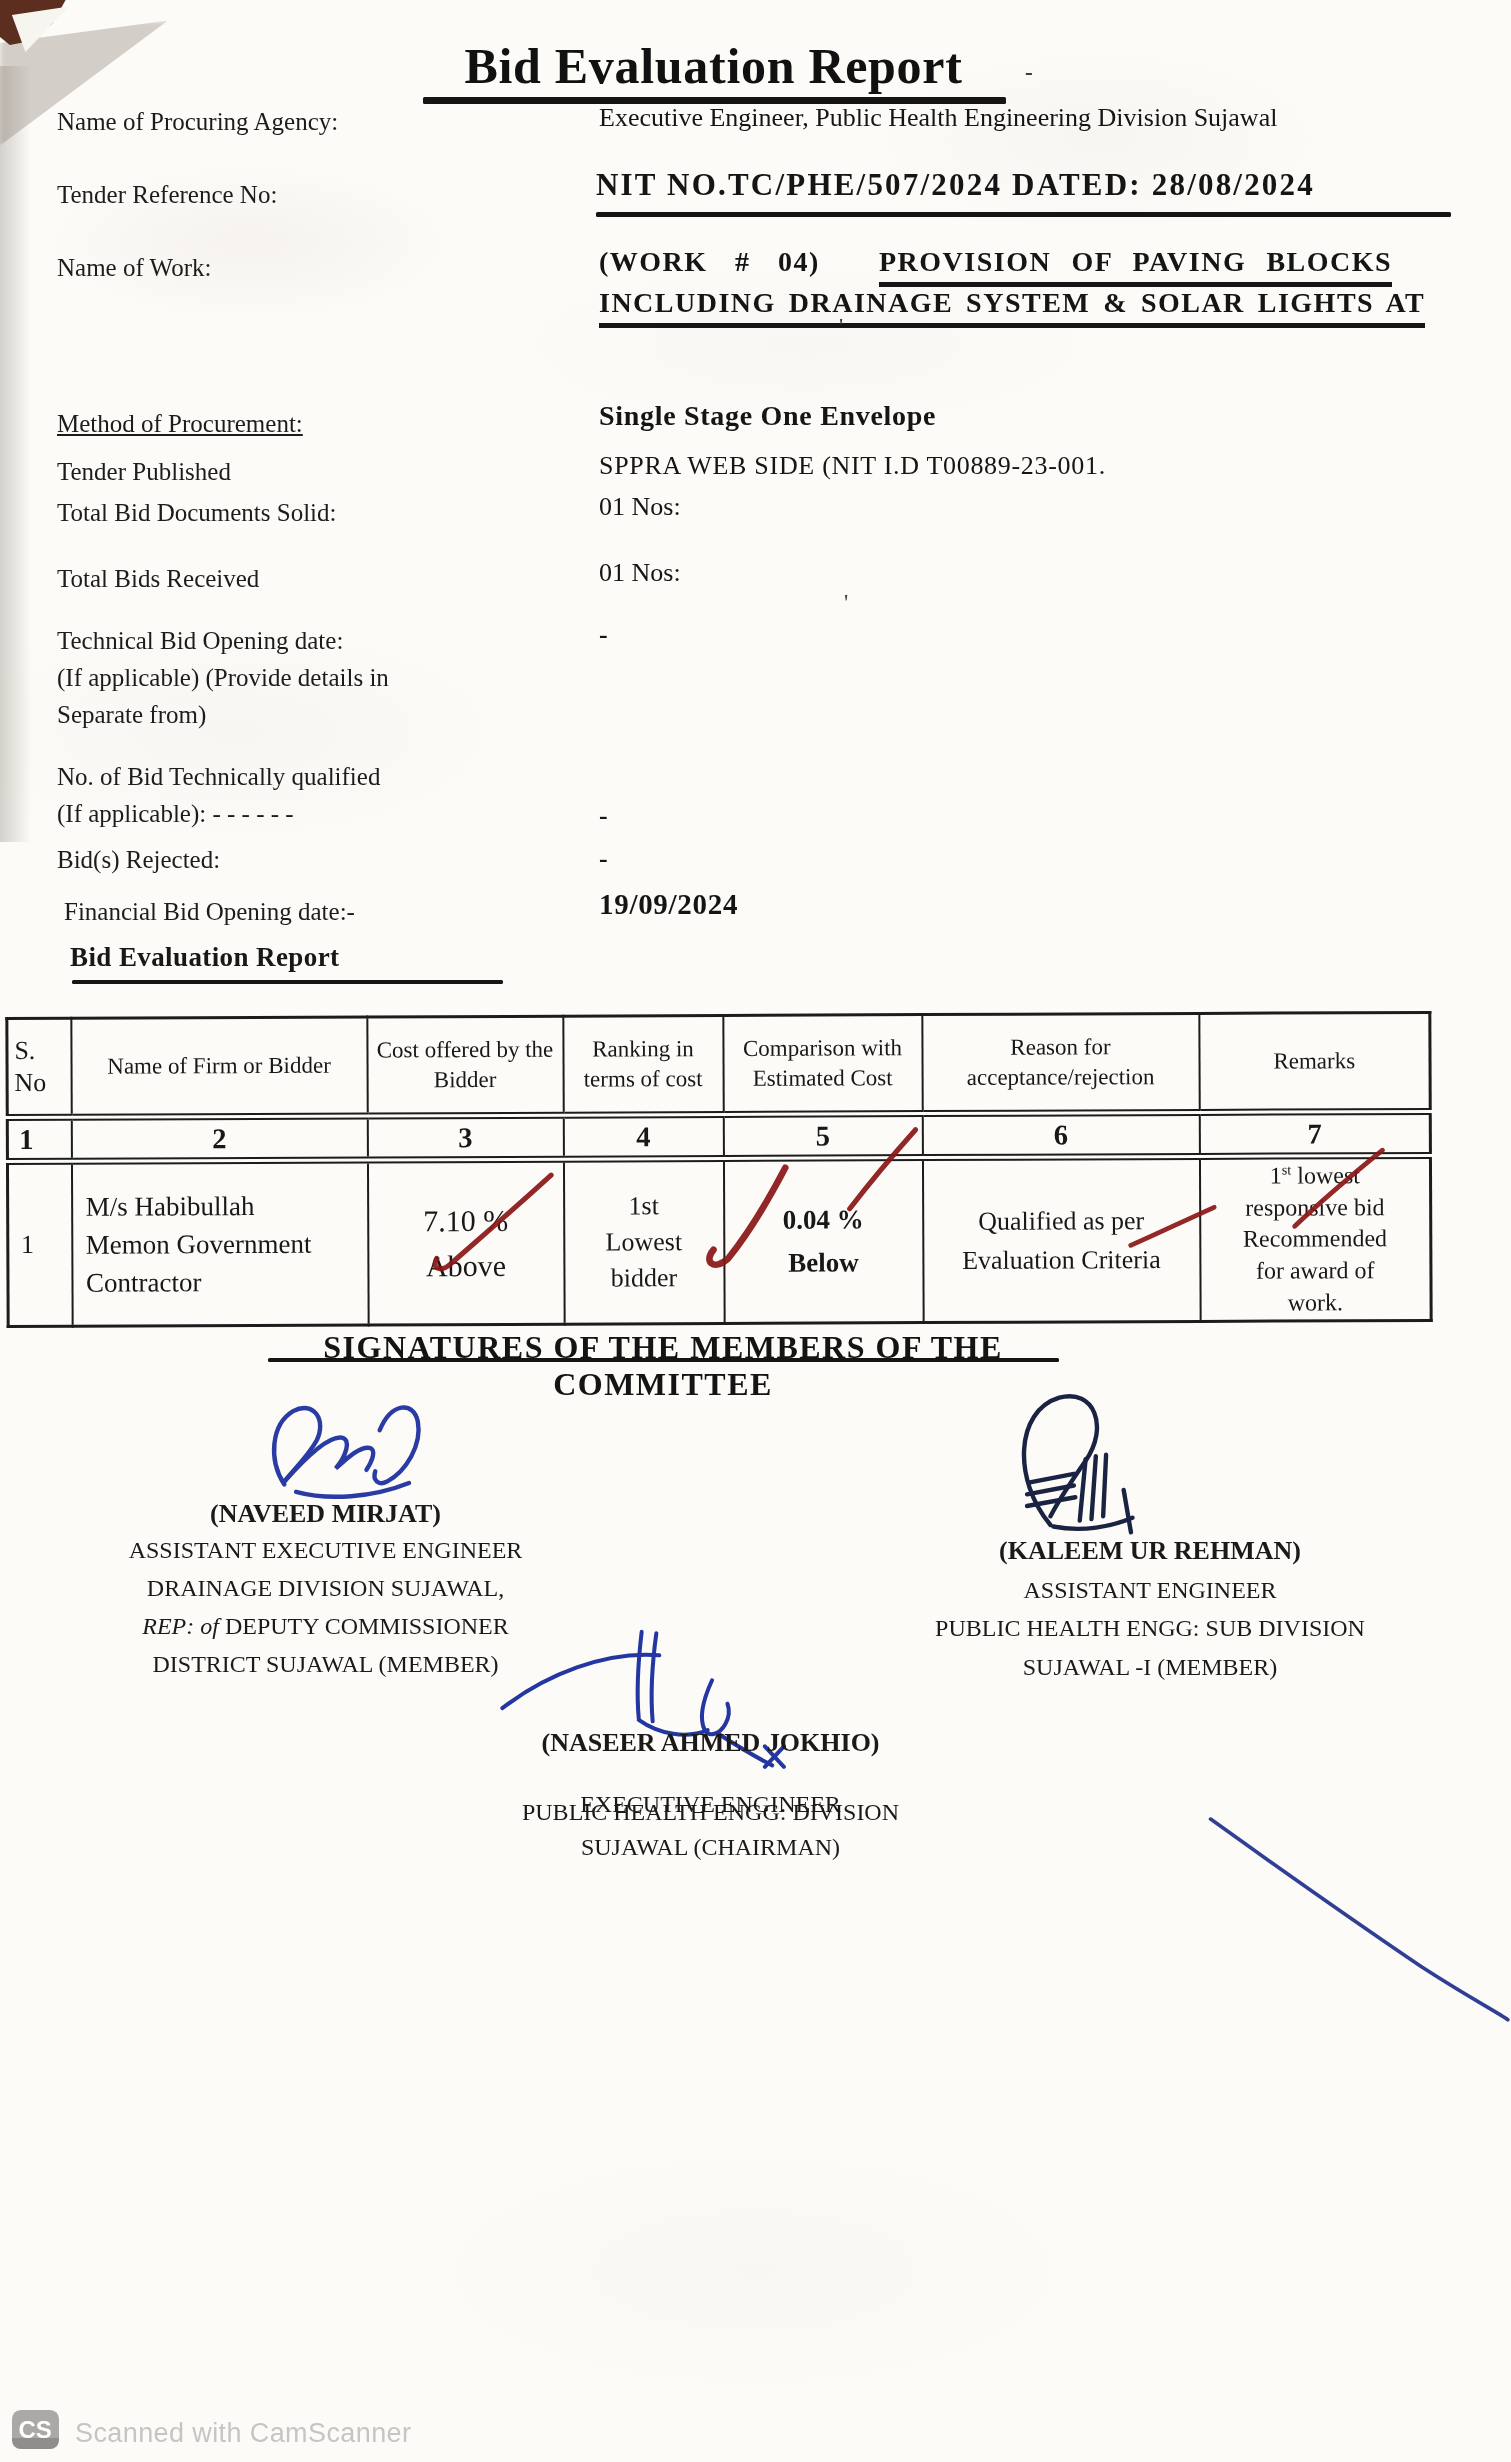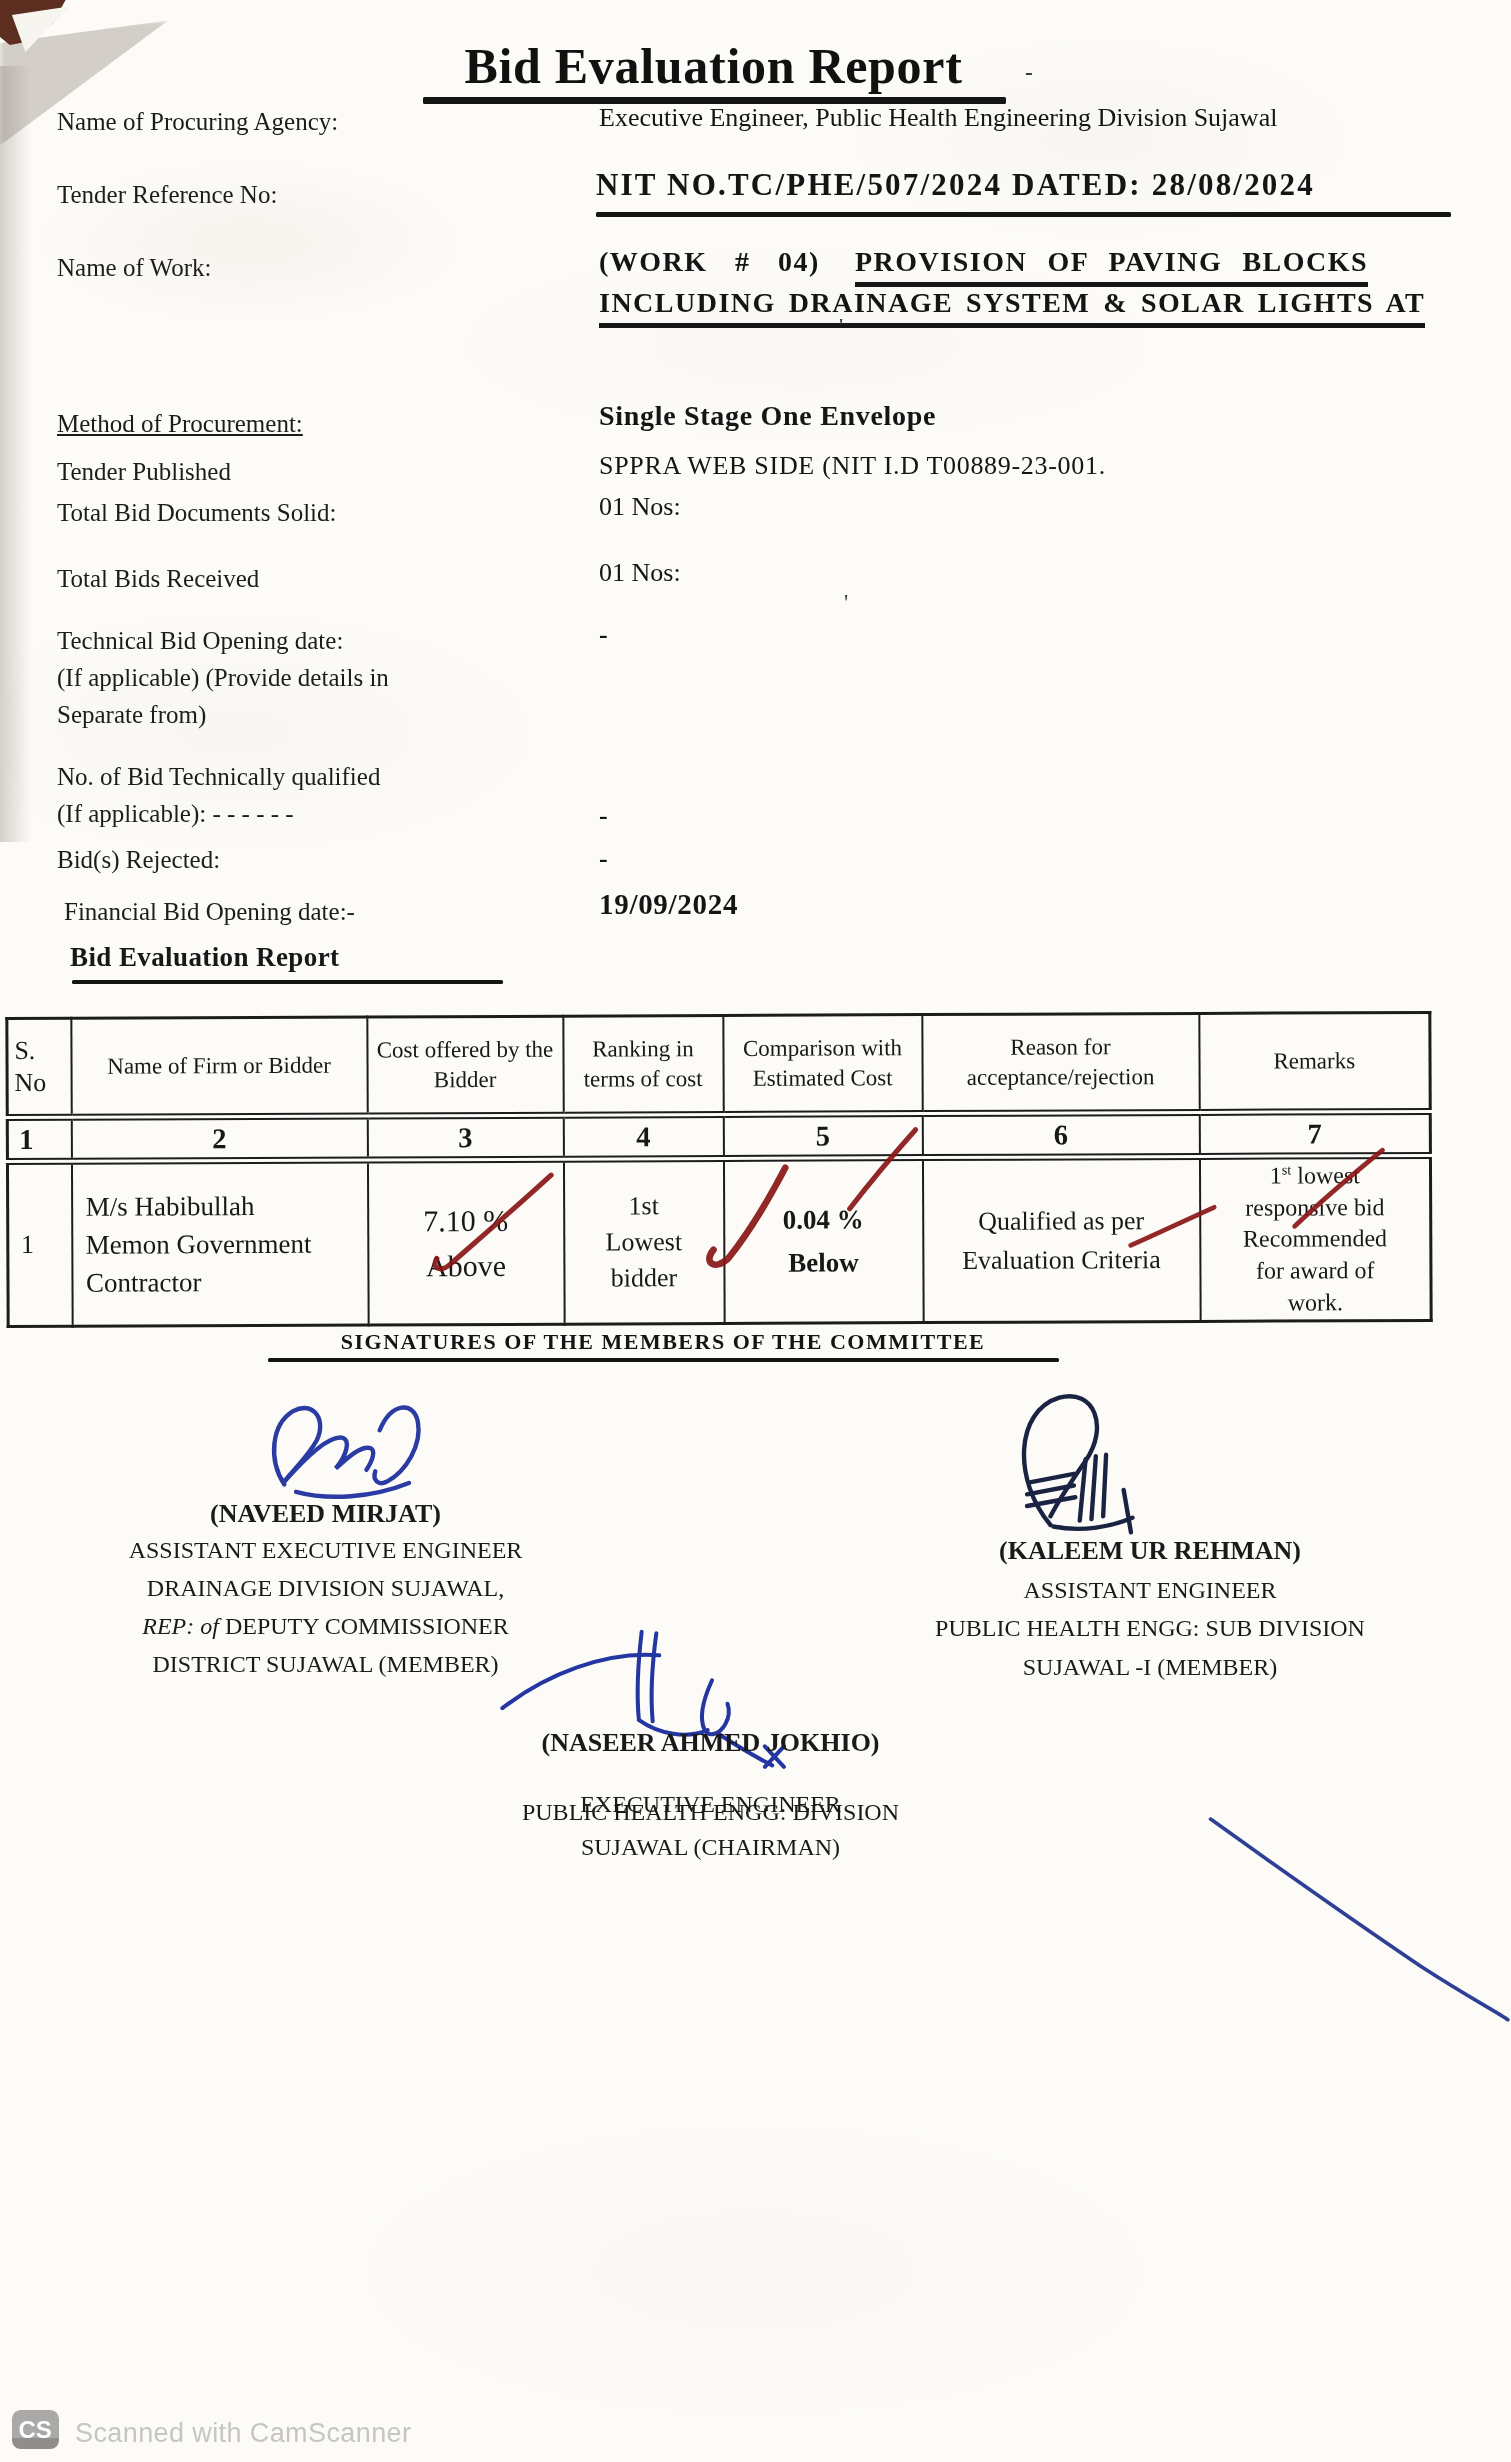--- a/index.html
+++ b/index.html
@@ -33,21 +33,21 @@
   td.firmcell{text-align:left!important;padding-left:13px;font-size:27px;line-height:1.42;}
   td.snocell{text-align:left!important;padding-left:11.7px;font-size:26px;}
   td.costcell{font-size:30px;line-height:1.5;}
   td.rankcell{font-size:26px;line-height:1.38;}
   td.compcell{font-size:27px;font-weight:bold;line-height:1.6;}
   td.reasoncell{font-size:26px;line-height:1.5;}
   td.remarkcell{font-size:24px;line-height:1.32;}
   td.remarkcell sup{font-size:60%;}
   
   .sigheading{position:absolute;top:1329px;left:242px;width:842px;text-align:center;
-              font-size:22px;font-weight:bold;letter-spacing:1.5px;color:#141414;}
+              font-size:32px;font-weight:bold;letter-spacing:1.5px;color:#141414;}
   .member{position:absolute;text-align:center;color:#1a1a1a;}
   .member .nm{font-size:26px;font-weight:bold;line-height:1;}
   .member .ln{font-size:24px;line-height:1;position:absolute;width:100%;left:0;}
   .italic{font-style:italic;}
   svg{position:absolute;overflow:visible;}
   
   .corner-dark{position:absolute;left:0;top:0;width:82px;height:53px;background:#5c2e20;
     clip-path:polygon(0 0,80% 0,64% 45%,36% 78%,12% 85%,0 70%);}
   .corner-fold{position:absolute;left:2.9px;top:2.2px;width:75px;height:53px;background:#f7f5ef;
     clip-path:polygon(12% 24%,88% 8%,30% 94%);}
@@ -79,21 +79,21 @@
 
   <div class="lbl" style="top:104px;">Name of Procuring Agency:</div>
   <div class="val" style="top:103px;">Executive Engineer, Public Health Engineering Division Sujawal</div>
 
   <div class="lbl" style="top:177px;text-align:center;">Tender Reference No:</div>
   <div class="val b" style="top:167px;font-size:31px;letter-spacing:2.2px;left:596px;">NIT NO.TC/PHE/507/2024 DATED: 28/08/2024</div>
   <div class="rule" style="left:596px;top:212px;width:855px;height:5.1px;"></div>
 
   <div class="lbl" style="top:250px;">Name of Work:</div>
   <div class="val worknote" style="top:246px;word-spacing:19px;">(WORK # 04)</div>
-  <div class="val worknote uline" style="top:246px;left:855px;word-spacing:11.7px;">PROVISION OF PAVING BLOCKS</div>
+  <div class="val worknote uline" style="top:246px;left:879px;word-spacing:11.7px;">PROVISION OF PAVING BLOCKS</div>
   <div class="val worknote uline" style="top:287px;word-spacing:4.4px;">INCLUDING DRAINAGE SYSTEM &amp; SOLAR LIGHTS AT</div>
 
   <div class="lbl" style="top:406px;text-decoration:underline;">Method of Procurement:</div>
   <div class="val b" style="top:400px;font-size:28px;letter-spacing:0.7px;">Single Stage One Envelope</div>
 
   <div class="lbl" style="top:454px;">Tender Published</div>
   <div class="val" style="top:451px;letter-spacing:0.7px;">SPPRA WEB SIDE (NIT I.D T00889-23-001.</div>
 
   <div class="lbl" style="top:495px;">Total Bid Documents Solid:</div>
   <div class="val" style="top:492px;">01 Nos:</div>

